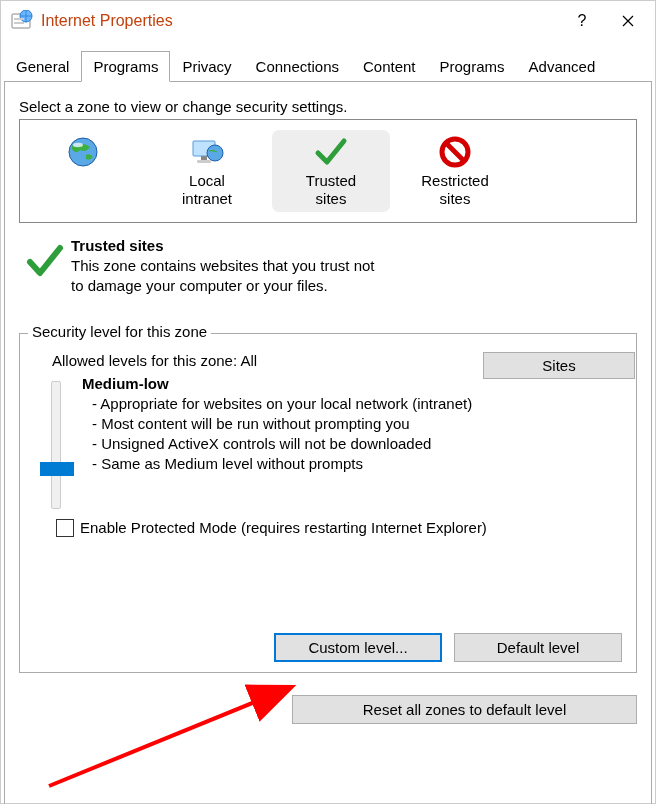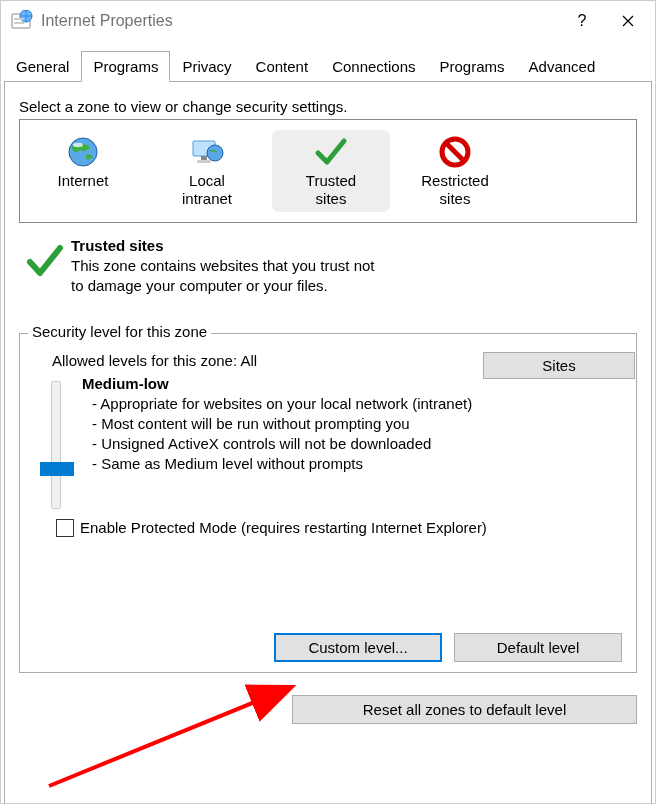--- a/index.html
+++ b/index.html
@@ -1,20 +1,20 @@
 <!DOCTYPE html>
 <html><head>
 <meta charset="utf-8">
 <style>
   * { box-sizing: border-box; font-family: "Segoe UI", Tahoma, sans-serif; }
   html, body { margin: 0; padding: 0; background: #fff; }
   .window { width: 656px; height: 804px; background: #fff; border: 1px solid #ccc; position: relative; }
   .titlebar { height: 40px; display: flex; align-items: center; padding: 0 4px 0 10px; }
   .title-icon { width: 22px; height: 22px; margin-right: 8px; position: relative; }
-  .title-text { font-size: 16px; color: #737373; flex: 1; }
+  .title-text { font-size: 16px; color: #c2410c; flex: 1; }
   .title-btns { display: flex; }
   .title-btn { width: 46px; height: 30px; display: flex; align-items: center; justify-content: center; color: #000; font-size: 16px; }
   .tabs { display: flex; padding: 0 3px; margin-top: 10px; align-items: flex-end; }
   .tab { padding: 6px 11px 6px 11px; font-size: 15px; border: 1px solid transparent; border-bottom: none; cursor: default; position: relative; }
   .tab.active { border: 1px solid #aaa; border-bottom: 1px solid #fff; background: #fff; z-index: 2; }
   .tab:not(.active) { border-bottom: 1px solid #aaa; }
   .tab-panel { border: 1px solid #aaa; margin: 0 3px 3px 3px; margin-top: -1px; padding: 16px 14px 10px 14px; height: 726px; position: relative; }
   .zone-label { font-size: 15px; margin-bottom: 4px; }
   .zone-box { border: 1px solid #888; padding: 10px 4px; }
   .zone-list { display: flex; gap: 6px; }
@@ -69,40 +69,39 @@
             <path d="M1 1 L11 11 M11 1 L1 11" stroke="#000" stroke-width="1.2"></path>
           </svg>
       </div>
     </div>
   </div>
 
   <div class="tabs">
     <div class="tab">General</div>
     <div class="tab active">Programs</div>
     <div class="tab">Privacy</div>
+    <div class="tab">Connections</div>
     <div class="tab">Content</div>
-    <div class="tab">Connections</div>
     <div class="tab">Programs</div>
     <div class="tab">Advanced</div>
   </div>
 
   <div class="tab-panel">
     <div class="zone-label">Select a zone to view or change security settings.</div>
     <div class="zone-box">
       <div class="zone-list">
         <div class="zone-item">
           <div class="zone-icon">
             <svg width="34" height="34" viewBox="0 0 34 34">
               <circle cx="17" cy="17" r="14" fill="#5aa9e6" stroke="#1e5fa8" stroke-width="1"></circle>
               <path d="M6 10 Q10 14 14 10 Q18 7 24 12 Q20 18 14 15 Q9 20 6 14 Z" fill="#3cb043"></path>
               <path d="M20 20 Q24 18 27 22 Q23 26 20 24 Z" fill="#3cb043"></path>
               <ellipse cx="12" cy="10" rx="5" ry="2.2" fill="#fff" opacity="0.7"></ellipse>
             </svg>
           </div>
-          <div class="zone-name" style="white-space:pre-line">Internet</div>
         </div>
         <div class="zone-item">
           <div class="zone-icon">
             <svg width="36" height="34" viewBox="0 0 36 34">
               <rect x="4" y="6" width="22" height="15" rx="1" fill="#bfe3ff" stroke="#549bd6"></rect>
               <rect x="12" y="21" width="6" height="4" fill="#888"></rect>
               <rect x="8" y="25" width="14" height="3" rx="1" fill="#ccc"></rect>
               <circle cx="26" cy="18" r="8" fill="#5aa9e6" stroke="#1e5fa8"></circle>
               <path d="M20 16 Q24 14 28 17" stroke="#3cb043" fill="#3cb043"></path>
             </svg>

